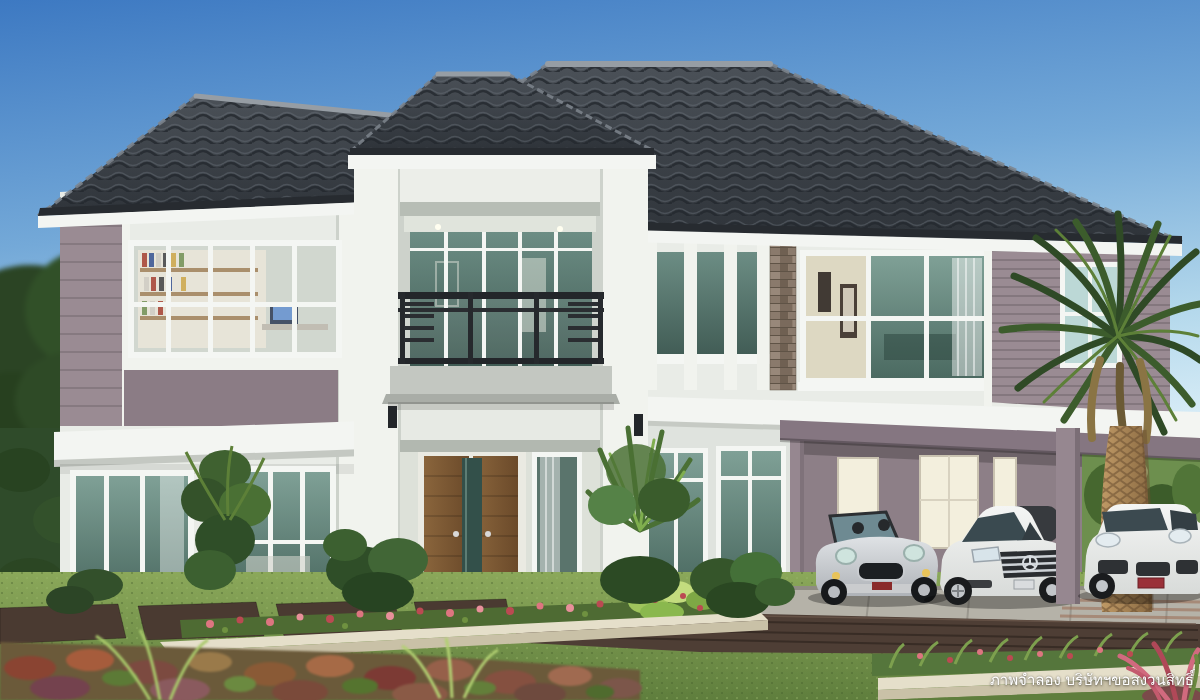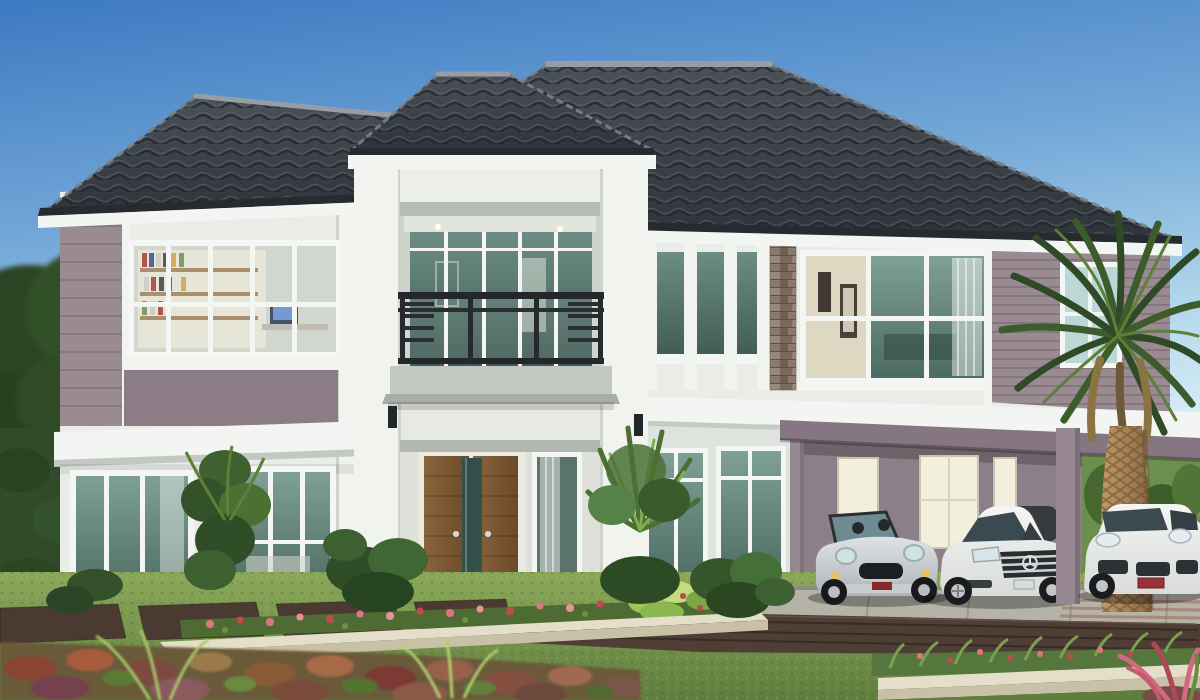--- a/index.html
+++ b/index.html
@@ -606,14 +606,15 @@
       <path d="M1168,700 Q1140,664 1120,656" stroke="#d16a7e" stroke-width="5" fill="none" stroke-linecap="round"></path>
       <path d="M1176,700 Q1166,658 1154,644" stroke="#b04858" stroke-width="5" fill="none" stroke-linecap="round"></path>
       <path d="M1184,700 Q1190,660 1198,650" stroke="#d16a7e" stroke-width="5" fill="none" stroke-linecap="round"></path>
       <path d="M1160,700 Q1150,676 1128,668" stroke="#c45a6e" stroke-width="4" fill="none" stroke-linecap="round"></path>
       <path d="M1190,700 Q1200,668 1196,656" stroke="#6b8a40" stroke-width="4" fill="none" stroke-linecap="round"></path>
     </g>
   </g>
 </svg>
 
 <div class="disclaimer">
+  <span>ภาพจำลอง บริษัทฯขอสงวนสิทธิ์</span>
 </div>
 </div>
 
 </body></html>

